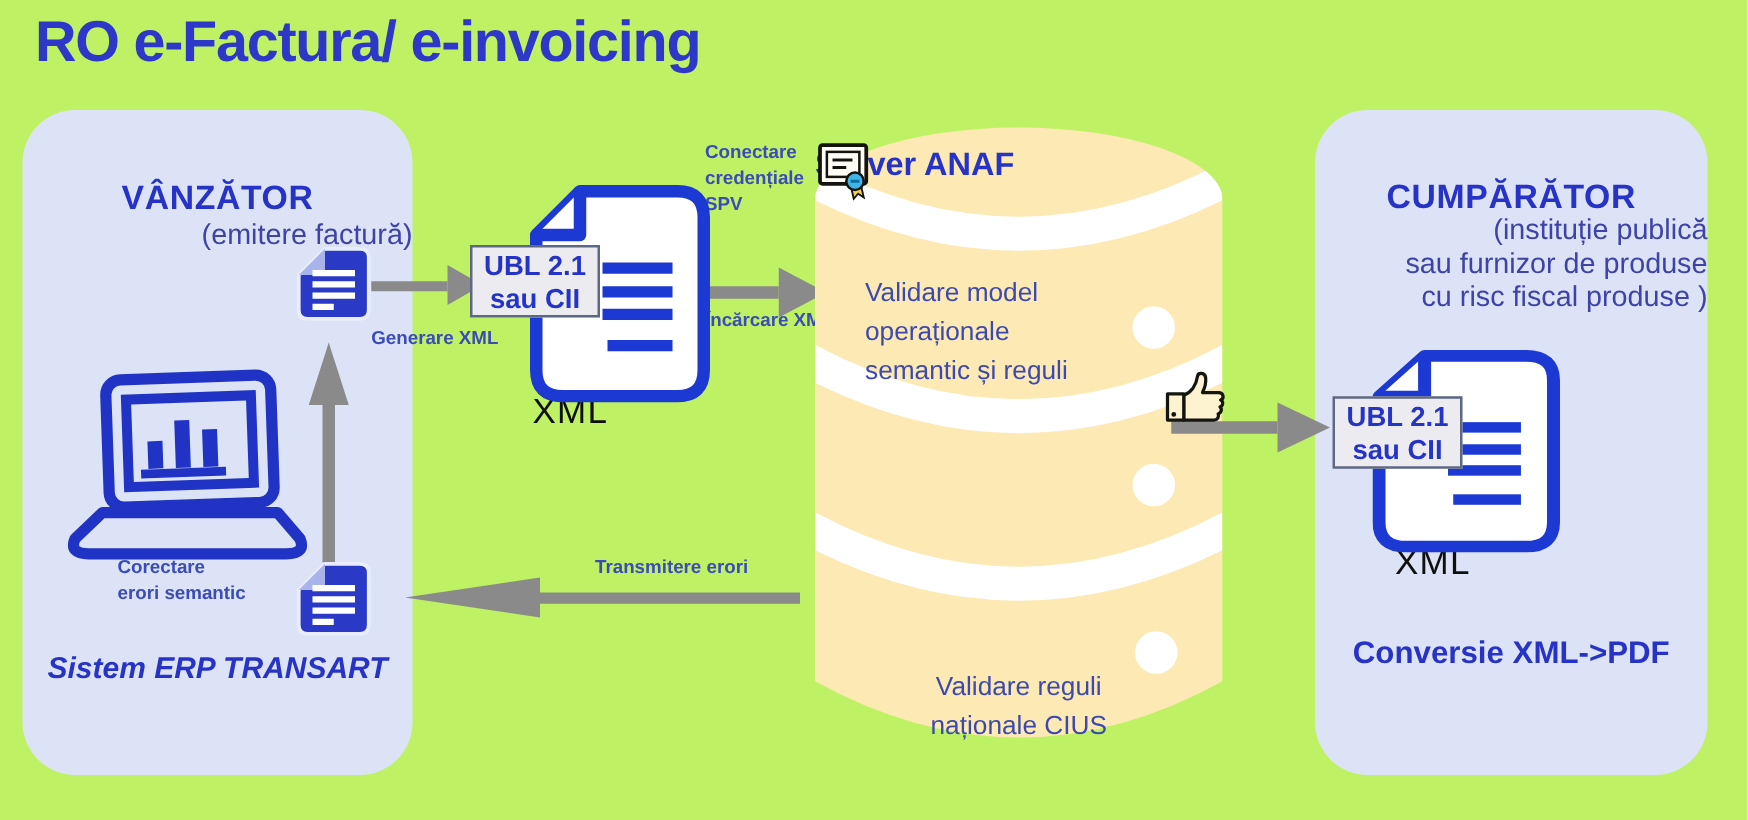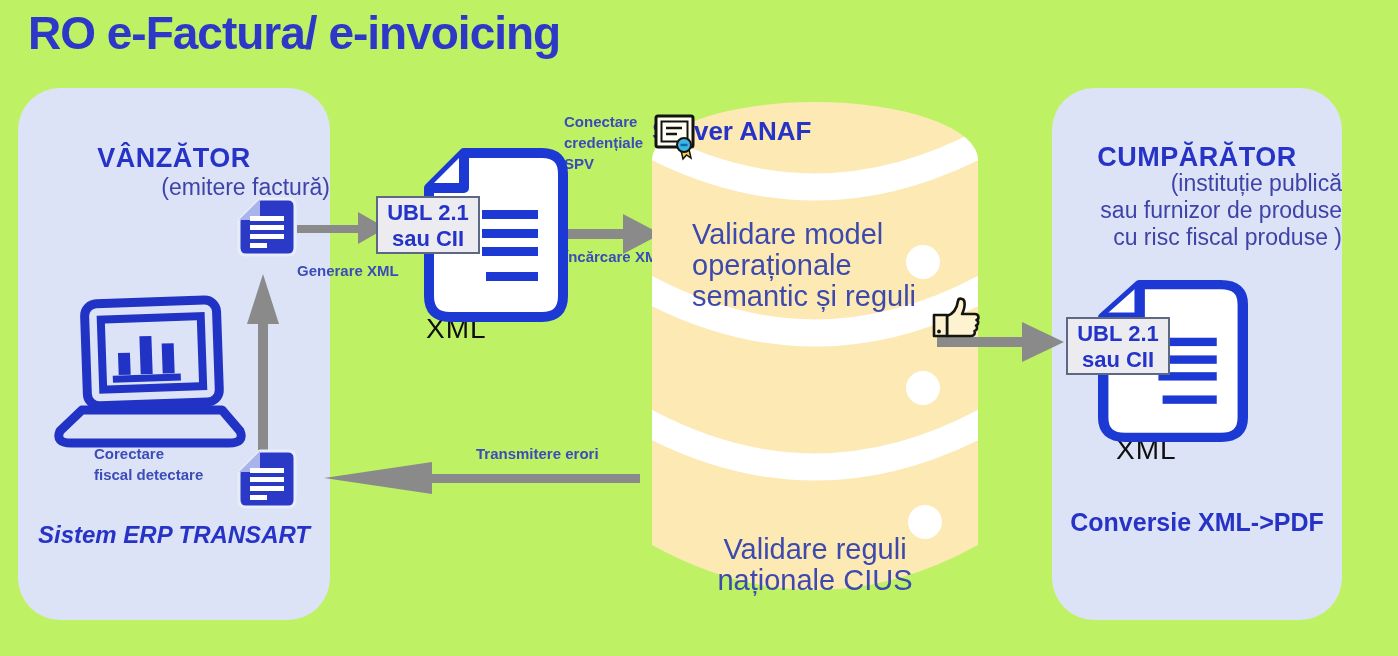--- a/index.html
+++ b/index.html
@@ -6,21 +6,21 @@
   #canvas{
     position:relative;width:1398px;height:656px;background:#bef264;overflow:hidden;
     font-family:"Liberation Sans",sans-serif;
   }
   .abs{position:absolute;}
   .panel{
     position:absolute;top:88px;width:312px;height:532px;
     background:#dce3f6;border-radius:42px;
   }
   #seller-panel{left:18px;}
-  #buyer-panel{left:1052px;width:290px;}
+  #buyer-panel{left:1052px;width:314px;}
   .page-title{
     position:absolute;left:28px;top:6px;font-size:46px;font-weight:bold;
     letter-spacing:-1px;color:#2d37c8;
   }
   .panel-heading{
     position:absolute;width:100%;text-align:center;font-size:27px;font-weight:bold;
     color:#2733c6;letter-spacing:.5px;
   }
   .panel-sub{
     position:absolute;width:100%;text-align:right;font-size:23px;line-height:27px;
@@ -35,21 +35,21 @@
   }
   .badge{
     position:absolute;width:100px;height:52px;background:#ececf0;border:2px solid #5c6884;
     text-align:center;font-size:22px;line-height:26px;font-weight:bold;color:#2433c8;
     padding-top:2px;z-index:6;
   }
   .xml-caption{
     position:absolute;font-size:28px;font-weight:normal;color:#0f0f0f;letter-spacing:1px;
   }
   .validare{
-    position:absolute;font-size:29px;line-height:31px;color:#3c49ad;
+    position:absolute;font-size:21px;line-height:31px;color:#3c49ad;
   }
   .server-title{
     position:absolute;left:652px;top:116px;width:326px;text-align:left;
     font-size:26px;font-weight:bold;color:#2733c6;
   }
   
   .arrow{position:absolute;}
   .arrow .line{position:absolute;background:#8a8a8a;}
   .arrow .head{position:absolute;width:0;height:0;}
   svg{display:block;}
@@ -76,21 +76,21 @@
         <rect x="86" y="42" width="12" height="38" fill="#2133c5" stroke="none"></rect>
         <rect x="108" y="50" width="12" height="30" fill="#2133c5" stroke="none"></rect>
         <line x1="58" y1="84" x2="126" y2="84" stroke-width="7"></line>
       </g>
       <path d="M28 116 L168 116 L186 137 Q191 149 175 149 L17 149 Q1 149 6 137 Z" fill="none" stroke="#2133c5" stroke-width="9" stroke-linejoin="round"></path>
     </svg>
   </div>
 
   <div class="small-label" style="left:94px;top:443px;">
     <div>Corectare</div>
-    <div>fiscal detectare</div>
+    <div>erori semantic</div>
   </div>
 
   <div class="abs" style="left:236px;top:196px;z-index:4;">
     <svg width="62" height="62" viewBox="0 0 62 62">
       <path d="M24 3 L52 3 Q59 3 59 10 L59 52 Q59 59 52 59 L10 59 Q3 59 3 52 L3 24 Z" fill="#2a3ac6" stroke="#e8edf9" stroke-width="3" stroke-linejoin="round"></path>
       <path d="M24 3 L24 24 L3 24 Z" fill="#a9b4ec"></path>
       <rect x="14" y="20" width="34" height="5" fill="#fff"></rect>
       <rect x="14" y="29" width="34" height="5" fill="#fff"></rect>
       <rect x="14" y="38" width="34" height="5" fill="#fff"></rect>
       <rect x="14" y="47" width="17" height="5" fill="#fff"></rect>

